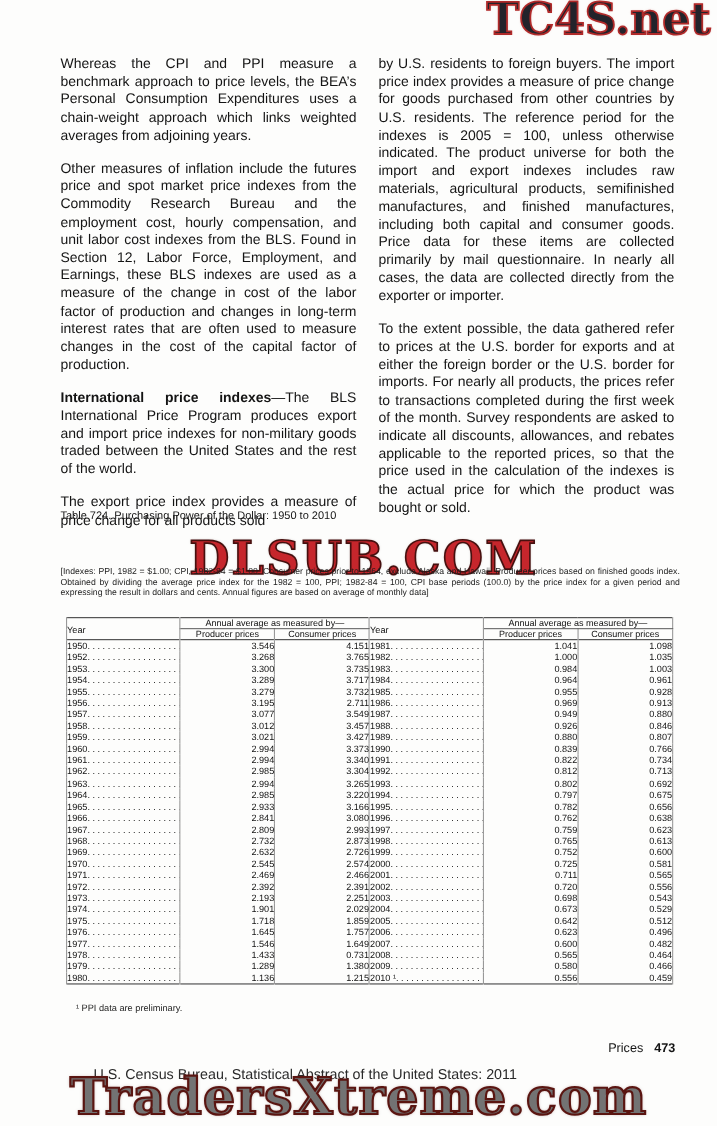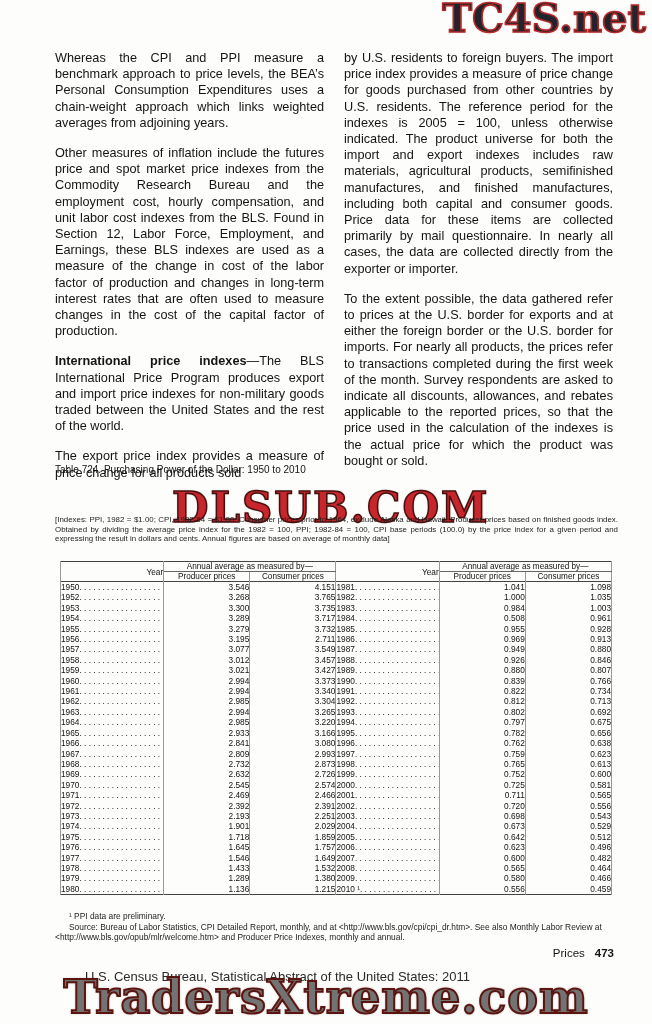--- a/index.html
+++ b/index.html
@@ -20,21 +20,21 @@
   .table-title{position:absolute;top:464px;left:55px;font-size:10px;font-weight:normal;white-space:nowrap;}
   .table-note{position:absolute;top:515px;left:55px;width:563px;font-size:7.9px;line-height:9.7px;text-align:justify;color:#1d1d1d;}
   table.data{
     position:absolute;top:561px;left:60px;width:552px;
     border-collapse:collapse;font-size:8.3px;color:#111;
     border:1.2px solid #444;table-layout:fixed;
   }
   table.data th,table.data td{border-left:1px solid #999;border-right:1px solid #999;padding:0;font-weight:normal;}
   table.data thead{border-bottom:1px solid #444;}
   th.group{border-bottom:1px solid #666;text-align:center;font-size:8.2px;padding:2px 0 1px 0;}
-  th.yearhead{text-align:right;vertical-align:middle;font-size:8.3px;}
+  th.yearhead{text-align:left;vertical-align:middle;font-size:8.3px;}
   th.sub{text-align:center;font-size:8.2px;padding:2px 0 3px 0;}
   td.year{width:103px;max-width:103px;overflow:hidden;white-space:nowrap;text-align:left;padding-left:7px;line-height:10.4px;}
   td.num{text-align:right;padding-right:17px;line-height:10.4px;}
   col.c-year{width:103px;} col.c-num{width:86px;}
   
   .footnotes{position:absolute;top:911px;left:55px;width:564px;font-size:8.4px;line-height:10.6px;color:#1d1d1d;}
   .footnotes p{margin:0;text-indent:14px;}
   .page-num{position:absolute;top:947px;right:38px;font-size:11.5px;}
   .page-num .num{font-weight:bold;margin-left:10px;}
   .census-line{position:absolute;top:969px;left:55px;font-size:13px;color:#2a2a2a;padding-left:30px;}
@@ -126,21 +126,21 @@
           <td class="num">3.735</td>
           <td class="year">1983. . . . . . . . . . . . . . . . . . . . .</td>
           <td class="num">0.984</td>
           <td class="num">1.003</td>
         </tr>
         <tr>
           <td class="year">1954. . . . . . . . . . . . . . . . . . . . .</td>
           <td class="num">3.289</td>
           <td class="num">3.717</td>
           <td class="year">1984. . . . . . . . . . . . . . . . . . . . .</td>
-          <td class="num">0.508</td>
+          <td class="num">0.964</td>
           <td class="num">0.961</td>
         </tr>
         <tr>
           <td class="year">1955. . . . . . . . . . . . . . . . . . . . .</td>
           <td class="num">3.279</td>
           <td class="num">3.732</td>
           <td class="year">1985. . . . . . . . . . . . . . . . . . . . .</td>
           <td class="num">0.955</td>
           <td class="num">0.928</td>
         </tr>
@@ -316,21 +316,21 @@
           <td class="year">1977. . . . . . . . . . . . . . . . . . . . .</td>
           <td class="num">1.546</td>
           <td class="num">1.649</td>
           <td class="year">2007. . . . . . . . . . . . . . . . . . . . .</td>
           <td class="num">0.600</td>
           <td class="num">0.482</td>
         </tr>
         <tr>
           <td class="year">1978. . . . . . . . . . . . . . . . . . . . .</td>
           <td class="num">1.433</td>
-          <td class="num">1.532</td>
+          <td class="num">0.731</td>
           <td class="year">2008. . . . . . . . . . . . . . . . . . . . .</td>
           <td class="num">0.565</td>
           <td class="num">0.464</td>
         </tr>
         <tr>
           <td class="year">1979. . . . . . . . . . . . . . . . . . . . .</td>
           <td class="num">1.289</td>
           <td class="num">1.380</td>
           <td class="year">2009. . . . . . . . . . . . . . . . . . . . .</td>
           <td class="num">0.580</td>
@@ -342,21 +342,20 @@
           <td class="num">1.215</td>
           <td class="year">2010 ¹. . . . . . . . . . . . . . . . . . . . .</td>
           <td class="num">0.556</td>
           <td class="num">0.459</td>
         </tr>
       </tbody>
   </table>
 
   <div class="footnotes">
     <p>¹ PPI data are preliminary.</p>
-    <p>Source: Bureau of Labor Statistics, CPI Detailed Report, monthly, and at &lt;http://www.bls.gov/cpi/cpi_dr.htm&gt;. See also Monthly Labor Review at &lt;http://www.bls.gov/opub/mlr/welcome.htm&gt; and Producer Price Indexes, monthly and annual.</p>
   </div>
 
   <div class="page-num">
     <span>Prices</span><span class="num">473</span>
   </div>
 
   <div class="census-line">U.S. Census Bureau, Statistical Abstract of the United States: 2011</div>
 
   <div class="wm wm-bottom">TradersXtreme.com</div>
 

